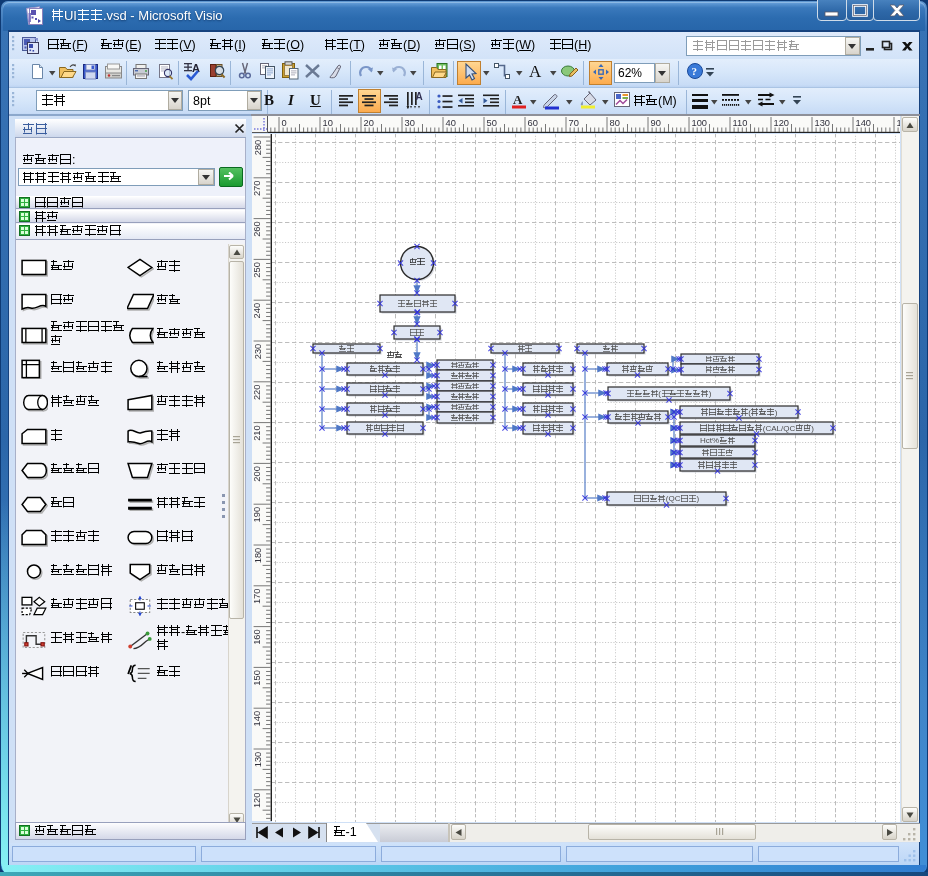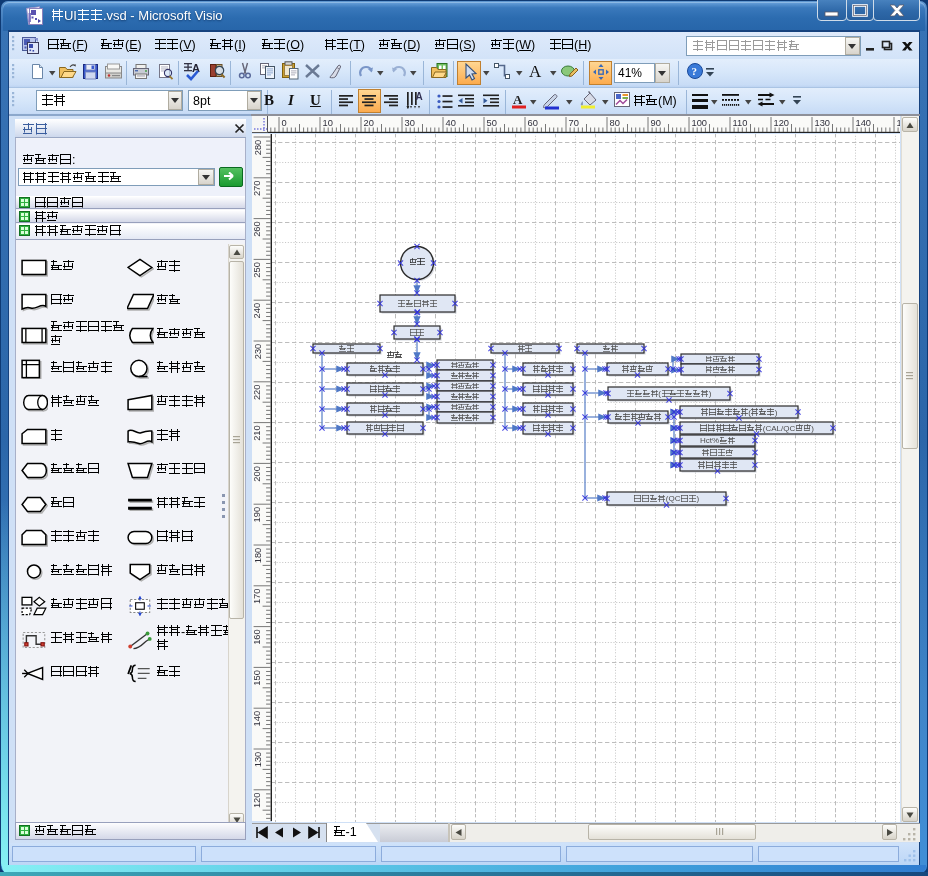--- a/index.html
+++ b/index.html
@@ -273,21 +273,21 @@
       <ellipse cx="8" cy="8" rx="6.5" ry="5" fill="#8ac87a" stroke="#3a7a3a"></ellipse>
       <path d="M10 11 l6-6 2 2 -6 6 -2.6 0.6 z" fill="#e8c060" stroke="#886020"></path>
     </svg>
 <div class="abs" style="left:583px;top:61px;width:1px;height:24px;background:#9ab6d8"></div>
 <div class="abs" style="left:589px;top:61px;width:23px;height:24px;background:linear-gradient(180deg,#ffd692,#fcab4e);border:1px solid #c08030"></div>
 <svg class="abs" style="left:592px;top:63px" width="18" height="18" viewBox="0 0 18 18">
       <path d="M9 1 l2.5 3 h-5 z M9 17 l2.5-3 h-5 z M1 9 l3-2.5 v5 z M17 9 l-3-2.5 v5 z" fill="#3a6ab8"></path>
       <rect x="6.8" y="6.8" width="4.4" height="4.4" fill="none" stroke="#3a6ab8" stroke-width="1.4"></rect>
     </svg>
 <div class="abs" style="left:614px;top:63px;width:41px;height:20px;background:#fff;border:1px solid #7f9db9"></div>
-<div class="abs" style="left:618px;top:66px;font-size:12px;color:#000">41%</div>
+<div class="abs" style="left:618px;top:66px;font-size:12px;color:#000">62%</div>
 <div class="abs" style="left:655px;top:63px;width:15px;height:20px;background:linear-gradient(180deg,#f6f6f3,#d8d4cc);border:1px solid #b0aca0"></div>
 <svg class="abs" style="left:658px;top:71px" width="9" height="6">
       <path d="M0 0 h8 l-4 5 z" fill="#333"></path>
     </svg>
 <div class="abs" style="left:678px;top:61px;width:1px;height:24px;background:#9ab6d8"></div>
 <svg class="abs" style="left:686px;top:62px" width="18" height="18" viewBox="0 0 18 18">
       <circle cx="9" cy="9" r="7.5" fill="#3a7ad8" stroke="#1a4a9a"></circle>
       <text x="5.5" y="13" font-size="11" font-weight="bold" fill="#fff" font-family="Liberation Serif">?</text>
     </svg>
 <svg class="abs" style="left:706px;top:68px" width="10" height="12" viewBox="0 0 10 12">

